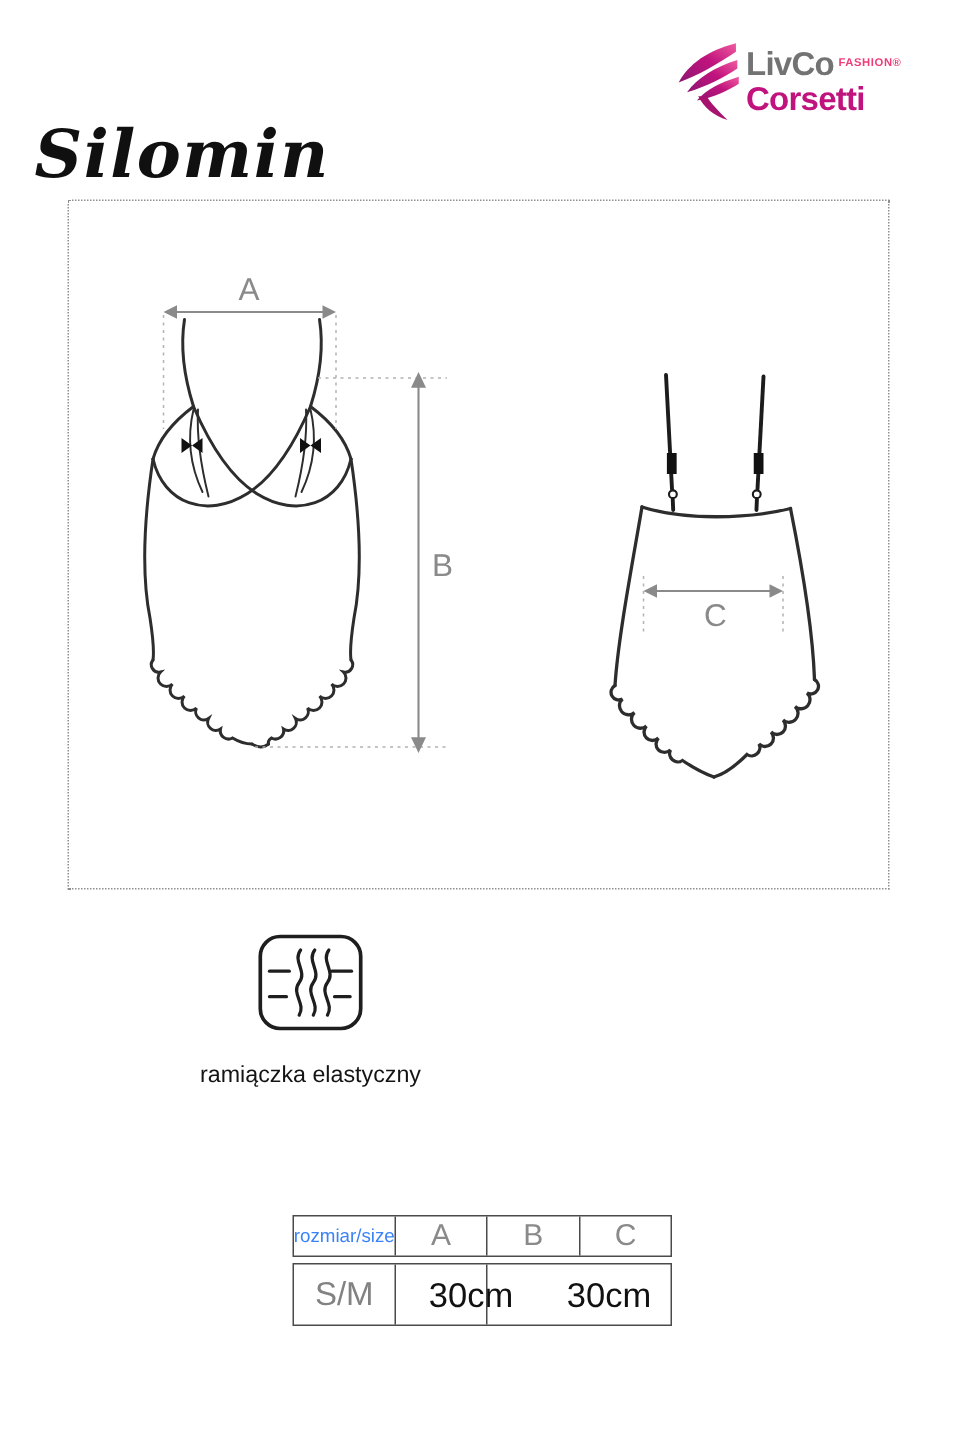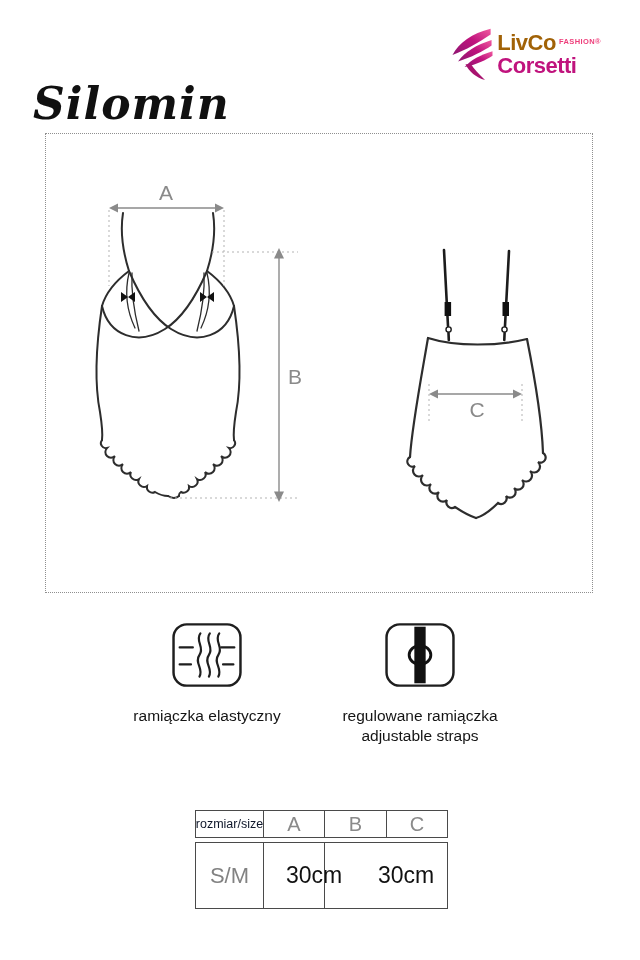--- a/index.html
+++ b/index.html
@@ -6,27 +6,27 @@
   .page{
     position:relative;width:640px;height:960px;background:#ffffff;
     font-family:"Liberation Sans",sans-serif;overflow:hidden;
   }
 
   
   .logo{position:absolute;top:27px;right:28px;display:flex;align-items:center;}
   .logo-wing{width:46px;height:54px;margin-right:2px;}
   .logo-text{display:flex;flex-direction:column;line-height:1;}
   .logo-line1{display:flex;align-items:flex-start;}
-  .logo-livco{font-size:22px;font-weight:700;color:#a16207;letter-spacing:-0.5px;}
+  .logo-livco{font-size:22px;font-weight:700;color:#737373;letter-spacing:-0.5px;}
   .logo-fashion{font-size:7.5px;font-weight:700;color:#ee3d7a;margin:6px 11px 0 3px;letter-spacing:.4px;}
   .logo-corsetti{font-size:22px;font-weight:700;color:#c0137d;letter-spacing:-0.5px;margin-top:1px;}
 
   
   .title{
-    position:absolute;left:33px;top:78px;
+    position:absolute;left:23px;top:78px;
     font-family:"DejaVu Serif",serif;font-style:italic;font-weight:700;
     font-size:44px;color:#101010;letter-spacing:1px;
   }
 
   
   .diagram-box{
     position:absolute;left:45px;top:133px;width:548px;height:460px;
     border:1px dotted #8f8f8f;box-sizing:border-box;
   }
   .diagram-svg{position:absolute;left:0;top:0;}
@@ -44,22 +44,22 @@
   .size-table-header{top:810px;}
   .size-table-body{top:842px;}
   .trow{display:flex;border:1.5px solid #4a4a4a;box-sizing:border-box;}
   .tcell{
     display:flex;align-items:center;justify-content:center;
     box-sizing:border-box;border-left:1.5px solid #4a4a4a;
   }
   .tcell:first-child{border-left:none;}
   .c0{width:67px;} .c1{width:61px;} .c2{width:62px;} .c3{width:63px;flex:1;}
   .hrow{height:28px;}
-  .drow{height:67px;}
-  .th-size{font-size:12.5px;color:#0f172a;}
+  .drow{height:42px;}
+  .th-size{font-size:12.5px;color:#3b82f6;}
   .th-letter{font-size:20px;color:#8a8a8a;}
   .td-size{font-size:22px;color:#828282;}
   .td-val{font-size:23px;color:#111111;padding-left:40px;}
 
   svg text{font-family:"Liberation Sans",sans-serif;}
 </style>
 </head>
 <body>
 
 <div class="page">
@@ -184,31 +184,20 @@
         <path d="M31,12 C25,20 36,27 30,35 C24,43 35,50 30,58"></path>
         <path d="M41,12 C35,20 46,27 40,35 C34,43 45,50 40,58"></path>
         <path d="M51,12 C45,20 56,27 50,35 C44,43 55,50 50,58"></path>
       </g>
     </svg>
     <p class="feature-caption">
       <span>ramiączka elastyczny</span>
     </p>
   </div>
 
-  <div class="feature feature-2">
-    <svg class="feature-icon" width="72" height="66" viewBox="0 0 76 70">
-      <rect x="2.5" y="2.5" width="71" height="65" rx="14" fill="none" stroke="#1e1e1e" stroke-width="2.6"></rect>
-      <rect x="32" y="5" width="12" height="60" fill="#111"></rect>
-      <ellipse cx="38" cy="35" rx="11.5" ry="10" fill="none" stroke="#111" stroke-width="3"></ellipse>
-    </svg>
-    <p class="feature-caption">
-      <span>regulowane ramiączka</span>
-      <span class="en">adjustable straps</span>
-    </p>
-  </div>
 
   <div class="size-table size-table-header trow hrow" style="position:absolute;top:810px;">
     <div class="tcell c0 th-size">rozmiar/size</div>
     <div class="tcell c1 th-letter">A</div>
     <div class="tcell c2 th-letter">B</div>
     <div class="tcell c3 th-letter">C</div>
   </div>
   <div class="size-table size-table-body trow drow" style="position:absolute;top:842px;">
     <div class="tcell c0 td-size">S/M</div>
     <div class="tcell c1 td-val">30cm</div>

